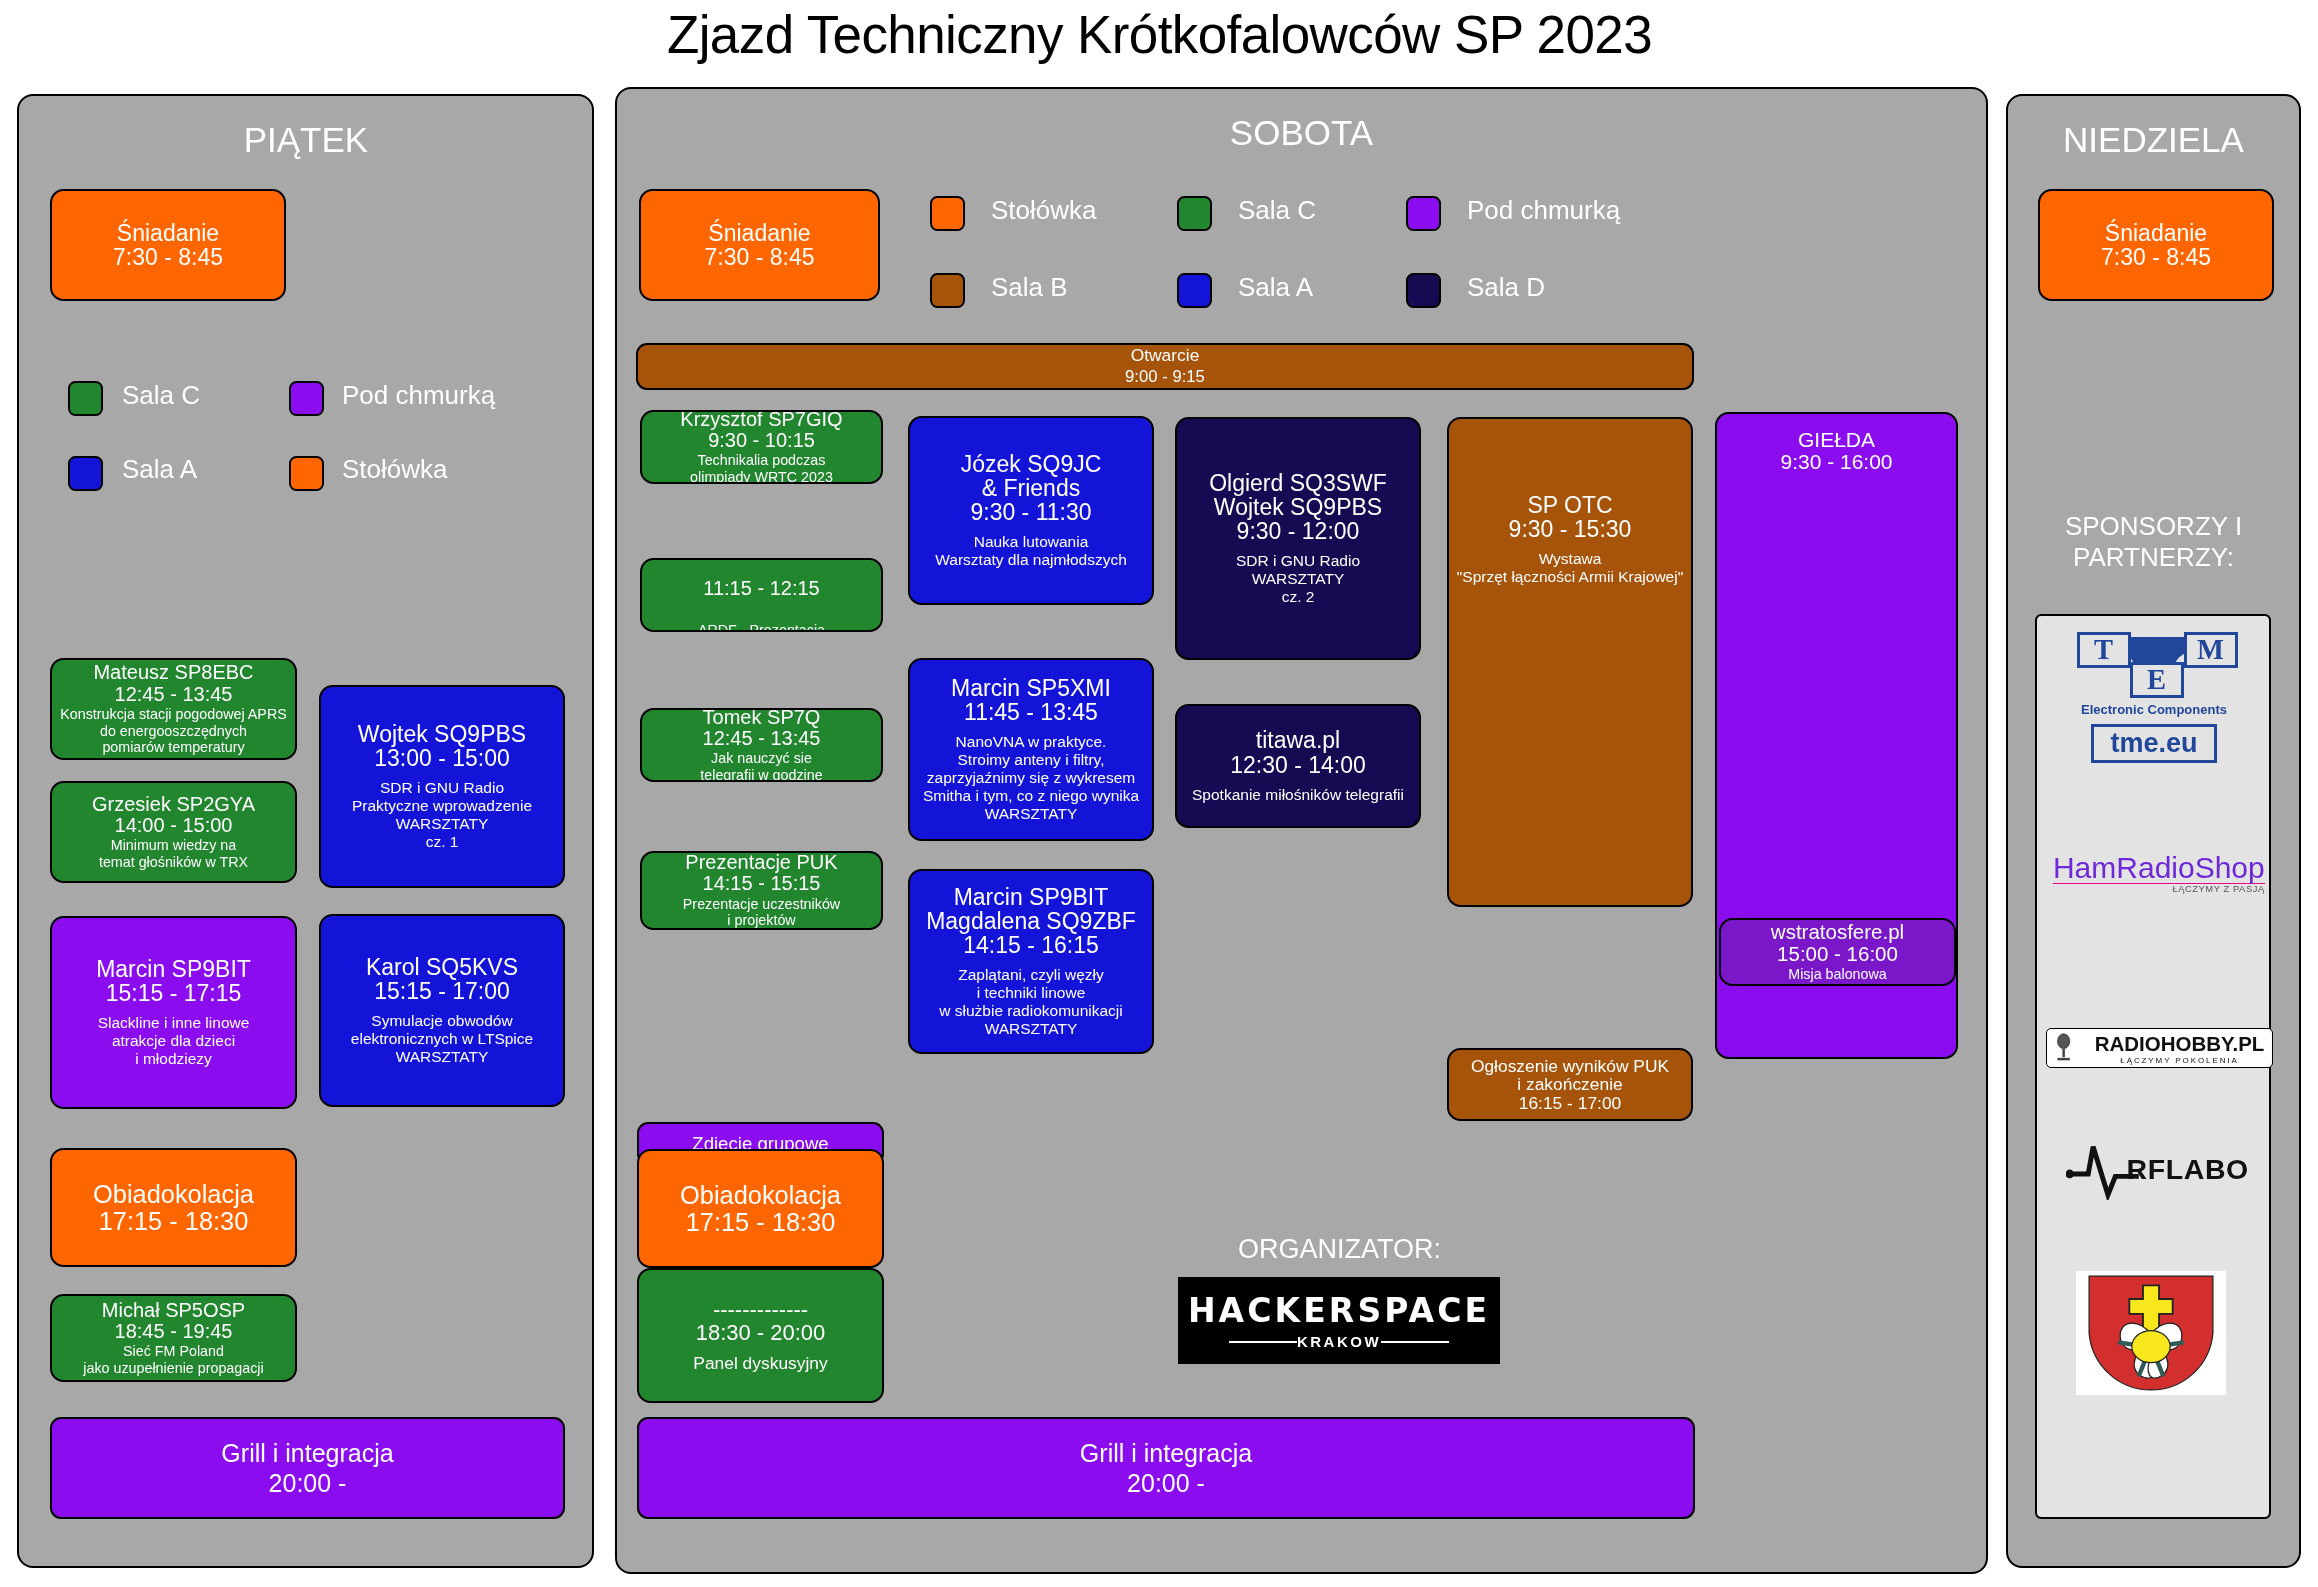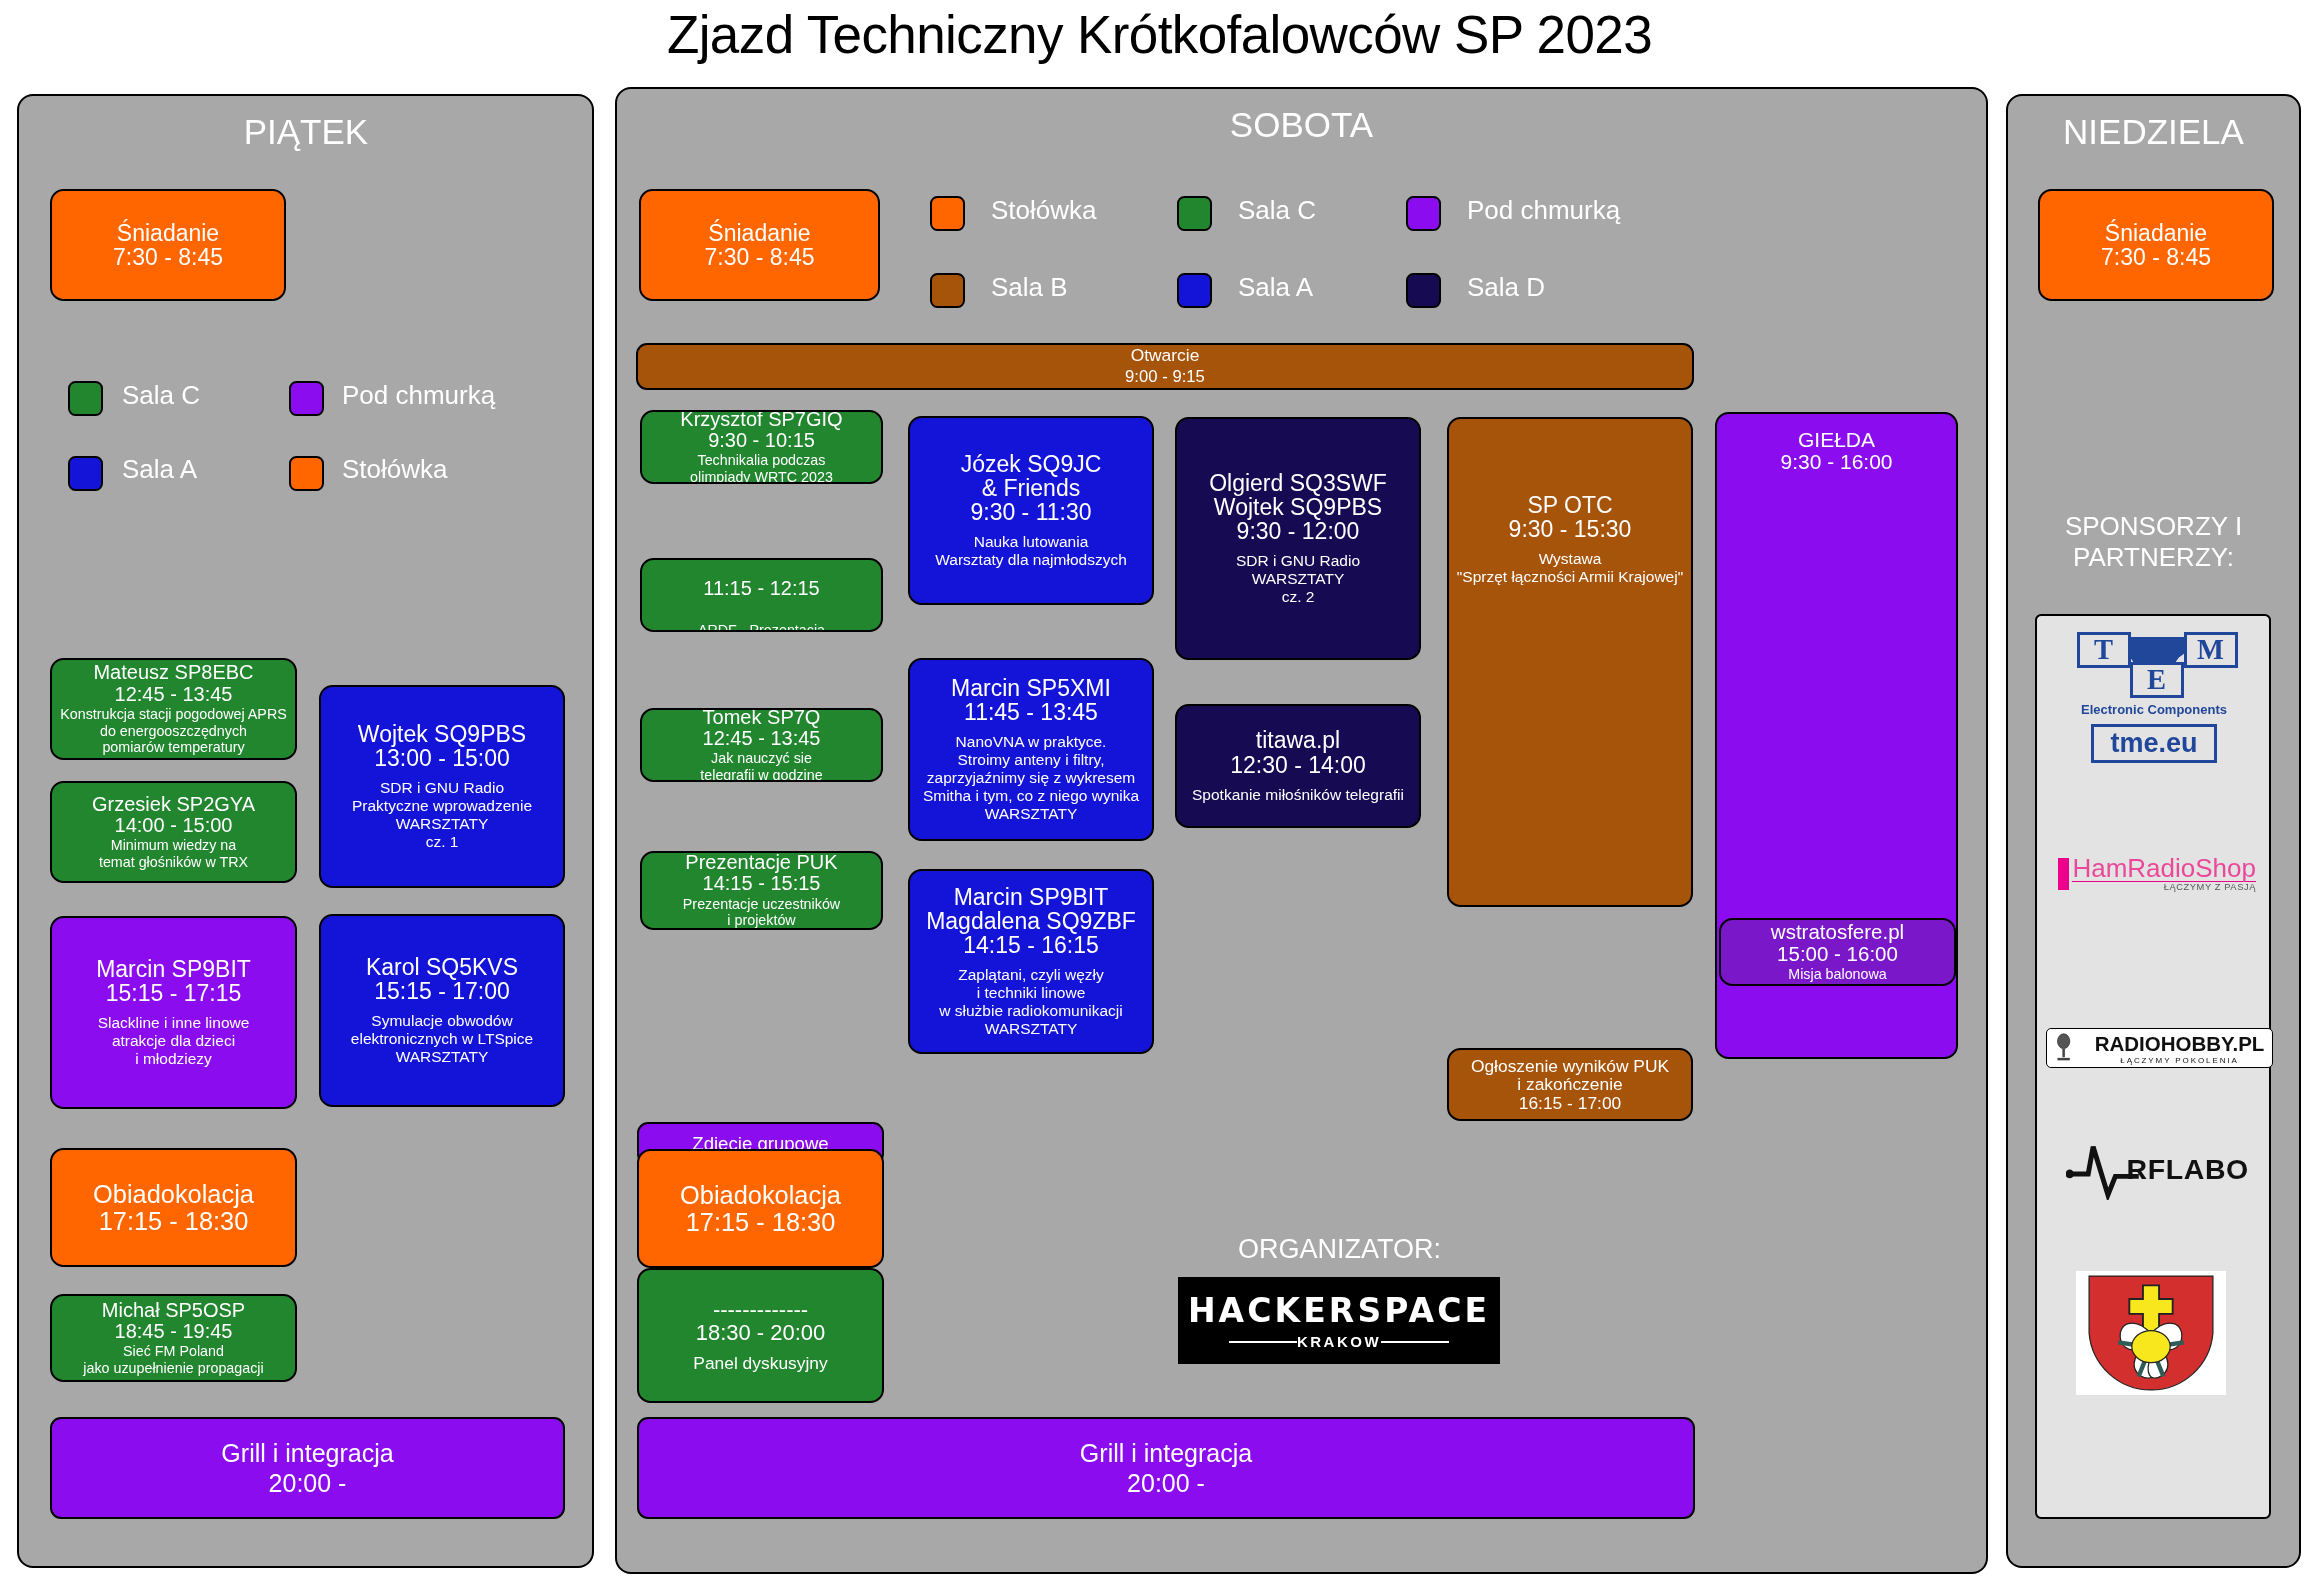--- a/index.html
+++ b/index.html
@@ -13,21 +13,21 @@
 
   .day-panel{
     position:absolute;background:#a8a8a8;border:2.5px solid #000;border-radius:16px;
     box-sizing:border-box;
   }
   #friday-panel{left:17.4px;top:94px;width:577px;height:1474px;}
   #saturday-panel{left:615px;top:87px;width:1373px;height:1487px;}
   #sunday-panel{left:2006px;top:94px;width:295px;height:1474px;}
 
   .day-title{
-    text-align:center;color:#fff;font-size:35px;margin-top:16px;
+    text-align:center;color:#fff;font-size:35px;margin-top:24px;
   }
 
   .card{
     position:absolute;box-sizing:border-box;border:2.5px solid #000;border-radius:13.6px;
     color:#fff;text-align:center;display:flex;flex-direction:column;
     align-items:center;justify-content:center;padding:3.7px 5px;overflow:hidden;
   }
   .card .hd{font-size:23px;line-height:1.06;}
   .card .tm{font-size:23px;line-height:1.06;}
   .card .ds{font-size:15.5px;line-height:1.16;margin-top:8.7px;white-space:pre-line;}
@@ -69,21 +69,21 @@
   .logo{position:absolute;display:flex;align-items:center;justify-content:center;}
   .tme-wrap{flex-direction:column;}
   .tme-letters{position:relative;width:155px;height:68px;}
   .tme-box{position:absolute;border:3.7px solid #21479b;background:#e3e3e3;
     display:flex;align-items:center;justify-content:center;color:#21479b;
     font-family:"Liberation Serif",serif;font-weight:bold;font-size:28.5px;}
   .tme-sub{color:#21479b;font-weight:bold;font-size:13px;margin-top:2.5px;}
   .tme-eu{border:3.1px solid #21479b;color:#21479b;font-weight:bold;font-size:27px;
      padding:1.2px 16px;margin-top:6.2px;}
   .hrs-pink{width:41px;height:32px;background:#ec008c;}
-  .hrs-text{color:#ec4899;font-size:26px;border-bottom:1.9px solid #ec008c;line-height:1.0;}
+  .hrs-text{color:#6d28d9;font-size:30px;border-bottom:1.9px solid #ec008c;line-height:1.0;}
   .hrs-sub{color:#555;font-size:9.3px;letter-spacing:0.6px;text-align:right;}
   .rh-box{border:1.9px solid #000;border-radius:5px;background:#fff;display:flex;align-items:center;
      padding:2.5px 7.4px;}
   .rh-text{color:#111;font-size:20.5px;font-weight:bold;letter-spacing:0px;}
   .rh-sub{color:#111;font-size:8px;letter-spacing:1.9px;text-align:center;}
   .rf-text{color:#111;font-size:28.5px;font-weight:bold;letter-spacing:0.6px;}
 </style>
 </head>
 <body>
 

